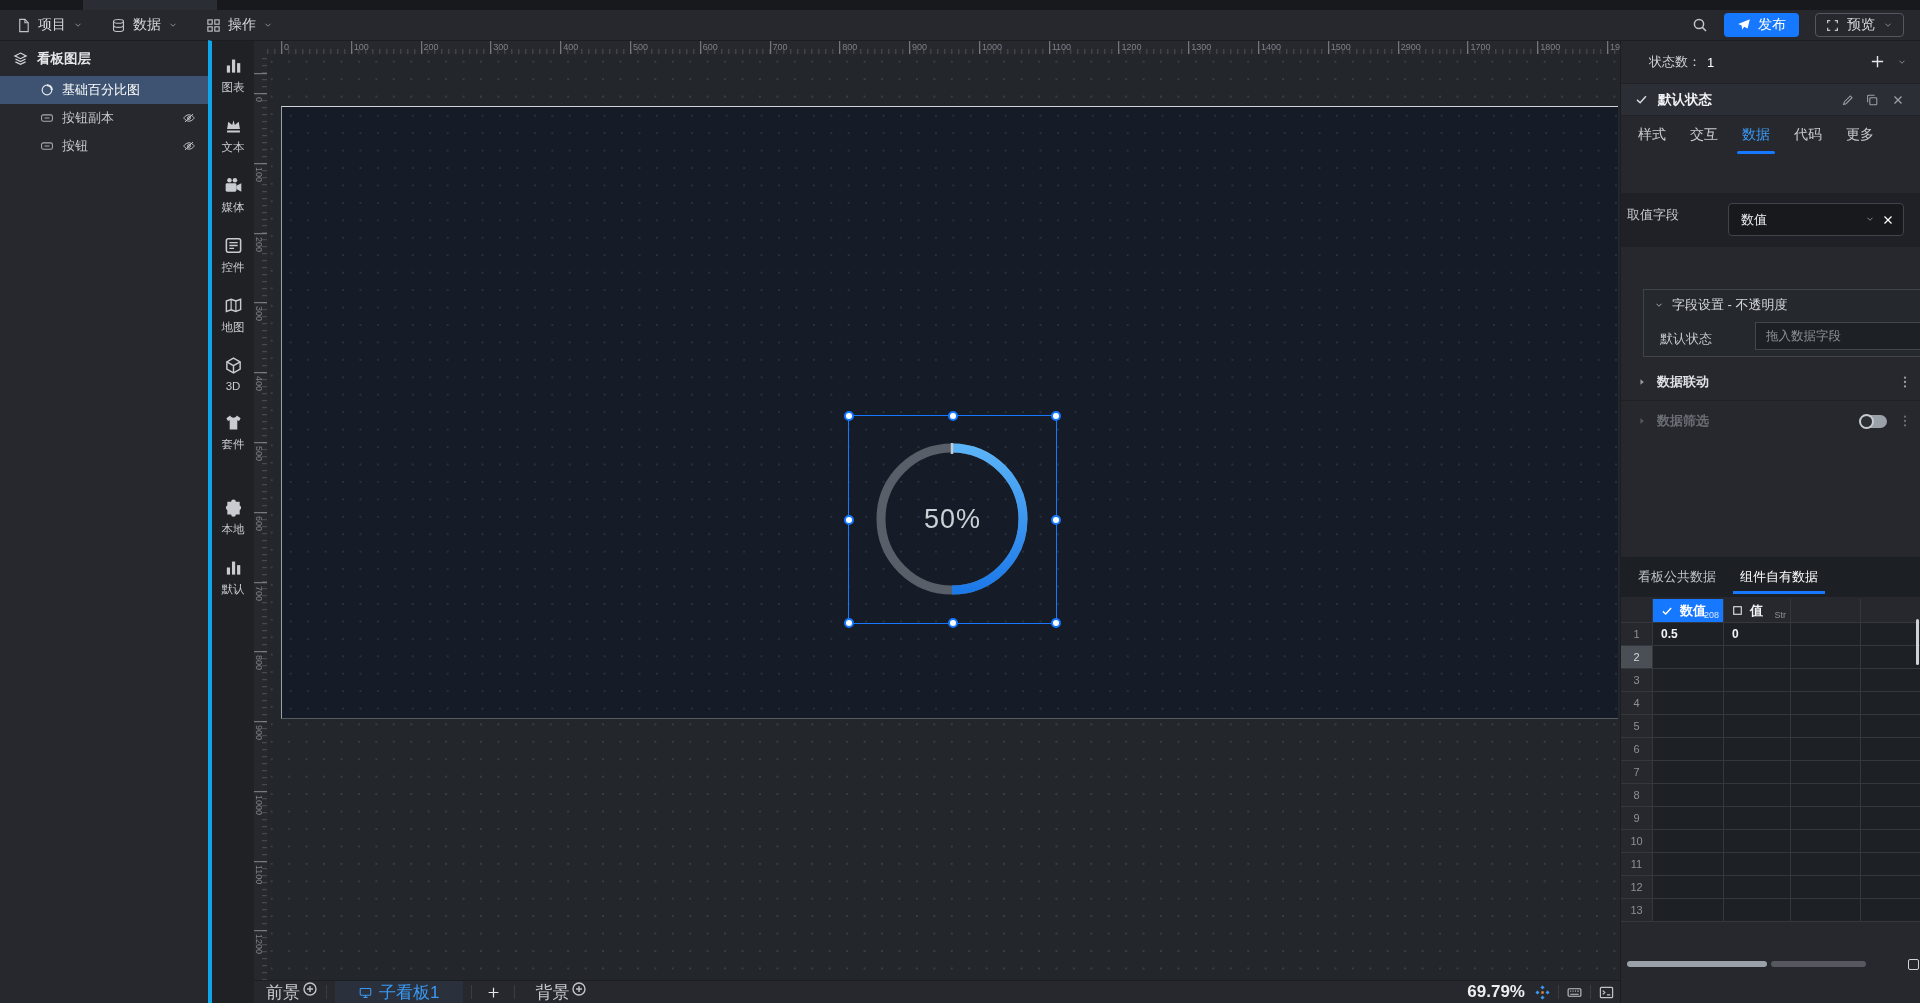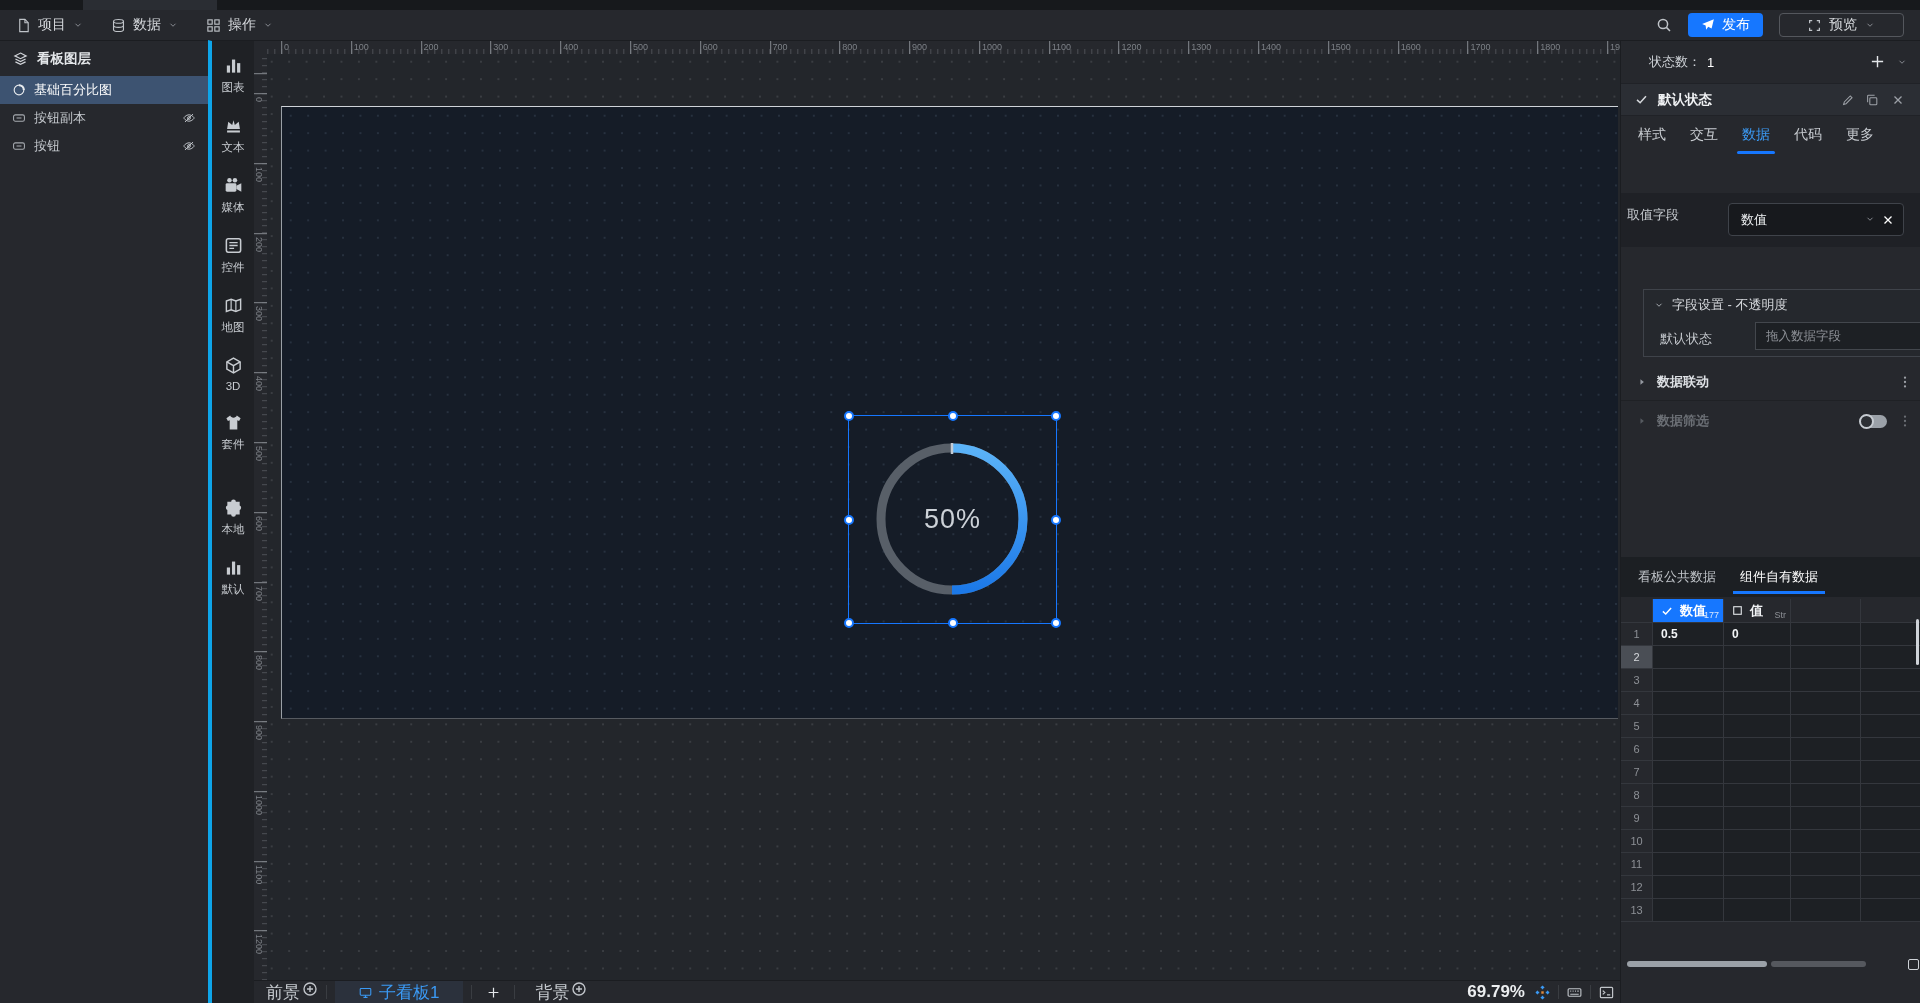--- a/index.html
+++ b/index.html
@@ -14,28 +14,28 @@
   .topbar{position:absolute;left:0;top:10px;width:1920px;height:30px;background:#26282d;display:flex;align-items:center}
   #menus{display:flex;align-items:center;padding-left:16px;gap:28px}
   .menu-item{display:flex;align-items:center;gap:7px;color:#d5d8dc;font-size:14px;cursor:pointer}
   .menu-item .ic svg{width:15px;height:15px}
   .chev svg{width:10px !important;height:10px !important;color:#8d9096}
   .topbar-right{position:absolute;right:16px;top:0;height:30px;display:flex;align-items:center;gap:16px}
   .btn-publish{display:flex;align-items:center;gap:7px;background:#1677ff;color:#fff;border:none;
     border-radius:4px;height:24px;padding:0 13px;font-size:14px;font-family:inherit;cursor:pointer}
   .btn-publish .ic svg{width:14px;height:14px;color:#fff}
   .btn-preview{display:flex;align-items:center;gap:8px;background:transparent;color:#d5d8dc;
-    border:1px solid #54575d;border-radius:4px;height:24px;padding:0 28px;font-size:14px;font-family:inherit;cursor:pointer}
+    border:1px solid #54575d;border-radius:4px;height:24px;padding:0 10px;font-size:14px;font-family:inherit;cursor:pointer}
   .btn-preview .ic svg{width:13px;height:13px}
 
   
   .layers-panel{position:absolute;left:0;top:40px;width:208px;height:963px;background:#26282d;border-top:1px solid #1b1d21;box-sizing:border-box}
   .layers-header{height:35px;display:flex;align-items:center;gap:9px;padding-left:13px;font-size:13.5px;font-weight:bold;color:#e4e7ea}
   .layers-header .ic svg{width:15px;height:15px;color:#d0d3d8}
-  .layer-row{height:28px;display:flex;align-items:center;gap:8px;padding-left:12px;position:relative;color:#c5c9ce;font-size:13px;cursor:pointer}
+  .layer-row{height:28px;display:flex;align-items:center;gap:8px;padding-left:40px;position:relative;color:#c5c9ce;font-size:13px;cursor:pointer}
   .layer-row .ic svg{width:14px;height:14px;color:#a6aab0}
   .layer-row.selected{background:#3d5371;color:#fff}
   .layer-row.selected .ic svg{color:#e8ebee}
   .layer-row .eye{position:absolute;right:12px}
   .layer-row .eye svg{width:14px;height:14px;color:#c0c4c9}
 
   
   .toolbox{position:absolute;left:208px;top:40px;width:46px;height:963px;background:#1f2125;
     border-top:1px solid #1b1d21;border-left:4px solid #0ea5e9;box-sizing:border-box;
     display:flex;flex-direction:column;align-items:center}
@@ -442,21 +442,21 @@
         <span class="hlabel" style="left: 448.74px;">600</span>
         <span class="hlabel" style="left: 518.53px;">700</span>
         <span class="hlabel" style="left: 588.32px;">800</span>
         <span class="hlabel" style="left: 658.11px;">900</span>
         <span class="hlabel" style="left: 727.9px;">1000</span>
         <span class="hlabel" style="left: 797.69px;">1100</span>
         <span class="hlabel" style="left: 867.48px;">1200</span>
         <span class="hlabel" style="left: 937.27px;">1300</span>
         <span class="hlabel" style="left: 1007.06px;">1400</span>
         <span class="hlabel" style="left: 1076.85px;">1500</span>
-        <span class="hlabel" style="left: 1146.64px;">1600</span>
+        <span class="hlabel" style="left: 1146.64px;">2900</span>
         <span class="hlabel" style="left: 1216.43px;">1700</span>
         <span class="hlabel" style="left: 1286.22px;">1800</span>
         <span class="hlabel" style="left: 1356.01px;">1900</span>
       </div>
     <div class="vruler" id="vruler">
         <span class="vlabel" style="top: 43px;">0</span>
         <span class="vlabel" style="top: 112.79px;">100</span>
         <span class="vlabel" style="top: 182.58px;">200</span>
         <span class="vlabel" style="top: 252.37px;">300</span>
         <span class="vlabel" style="top: 322.16px;">400</span>
@@ -663,21 +663,21 @@
     <div class="data-table" id="data-table">
         <div class="t-row">
           <div class="th num"></div>
           <div class="th hblue">
             <span class="ic ">
               <svg viewBox="0 0 16 16" fill="none" stroke="currentColor" stroke-width="1.9">
                 <path d="M2.5 8.5 6.3 12 13.5 4"></path>
               </svg>
             </span>
             <span>数值</span>
-            <span class="sub">177</span>
+            <span class="sub">208</span>
           </div>
           <div class="th hcol">
             <span class="ic ">
               <svg viewBox="0 0 16 16" fill="none" stroke="currentColor" stroke-width="1.6">
                 <rect x="2.5" y="2.5" width="11" height="11"></rect>
               </svg>
             </span>
             <span>值</span>
             <span class="sub">Str</span>
           </div>

